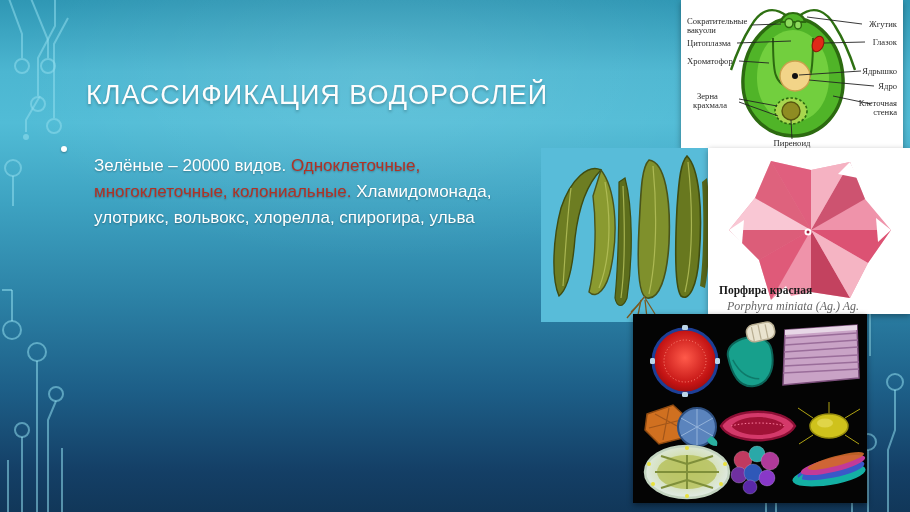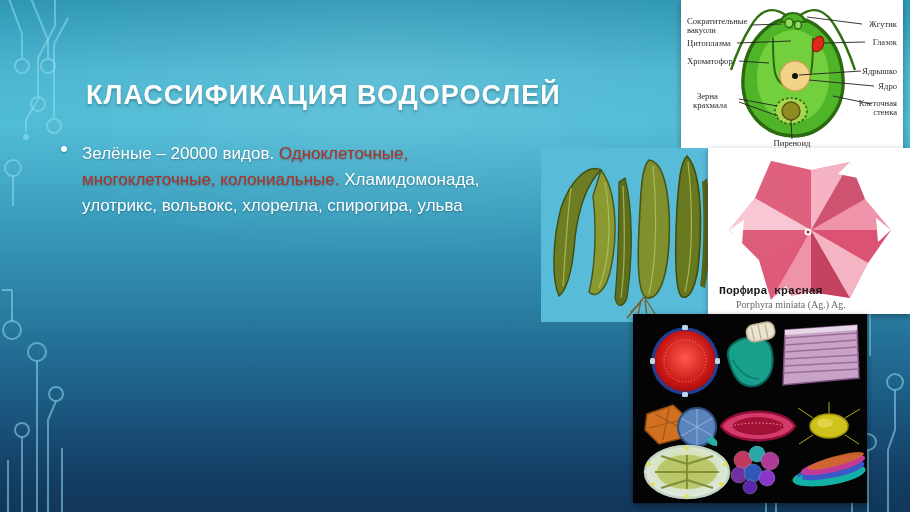--- a/index.html
+++ b/index.html
@@ -15,50 +15,50 @@
   }
   .circuit{position:absolute;top:0;z-index:1;}
   .circuit-left{left:0;}
   .circuit-right{right:0;}
   .circuit path,.circuit line,.circuit polyline{stroke:#8fdcec;stroke-opacity:.55;stroke-width:2;fill:none;}
   .circuit circle{stroke:#8fdcec;stroke-opacity:.55;stroke-width:2;fill:none;}
   .circuit .dot{fill:#8fdcec;fill-opacity:.6;stroke:none;}
 
   .title{
     position:absolute;left:86px;top:80px;z-index:3;margin:0;
-    color:#fdfdfd;font-size:27px;font-weight:700;letter-spacing:1px;
+    color:#fdfdfd;font-size:27px;font-weight:400;letter-spacing:1px;
     text-shadow:0 2px 3px rgba(0,0,0,.25);
   }
   .bullets{position:absolute;left:58px;top:137px;width:478px;z-index:3;}
   .bullet{display:flex;margin:0 0 2px 0;}
   .bullet .dot{flex:0 0 20px;position:relative;}
   .bullet .dot::after{
     content:"";position:absolute;left:3px;top:9px;width:6px;height:6px;border-radius:50%;background:#fff;
     box-shadow:0 1px 2px rgba(0,0,0,.3);
   }
   .bullet p{
-    margin:4px;color:#fff;font-size:17px;line-height:26px;
+    margin:16px;color:#fff;font-size:17px;line-height:26px;
     text-shadow:0 1px 2px rgba(0,0,0,.3);
   }
   .c-red{color:#b03226;}
 
   .panel{position:absolute;z-index:2;}
   .diagram-box{left:633px;top:0;width:222px;height:148px;background:#fff;box-shadow:0 2px 6px rgba(0,0,0,.35);margin-left:48px;}
   .seaweed-box{left:541px;top:148px;width:171px;height:174px;background:#58bcd9;}
   .porphyra-box{left:708px;top:148px;width:202px;height:166px;background:#fff;box-shadow:0 2px 6px rgba(0,0,0,.35);}
   .diatoms-box{left:633px;top:314px;width:234px;height:189px;background:#040404;box-shadow:0 2px 6px rgba(0,0,0,.45);}
 
   .diagram-box svg text{font-family:"Liberation Serif",serif;font-size:8.6px;fill:#2a2a2a;}
   .porphyra-caption{
-    position:absolute;left:11px;top:136px;font-family:Liberation Mono, monospace;
+    position:absolute;left:11px;top:136px;font-family:Liberation Serif, serif;
     font-weight:bold;font-size:11.5px;color:#1a1a1a;
   }
   .porphyra-latin{
-    position:absolute;left:28px;top:151px;font-family:"Liberation Serif",serif;
-    font-size:10px;color:#666;
+    position:absolute;left:19px;top:151px;font-family:"Liberation Serif",serif;
+    font-style:italic;font-size:12px;color:#666;
   }
 </style>
 </head>
 <body>
 
 <div class="slide">
 
   <svg class="circuit circuit-left" width="70" height="512" viewBox="0 0 70 512">
     <polyline points="8,-4 22,34 22,58"></polyline>
       <circle cx="22" cy="66" r="7"></circle>

